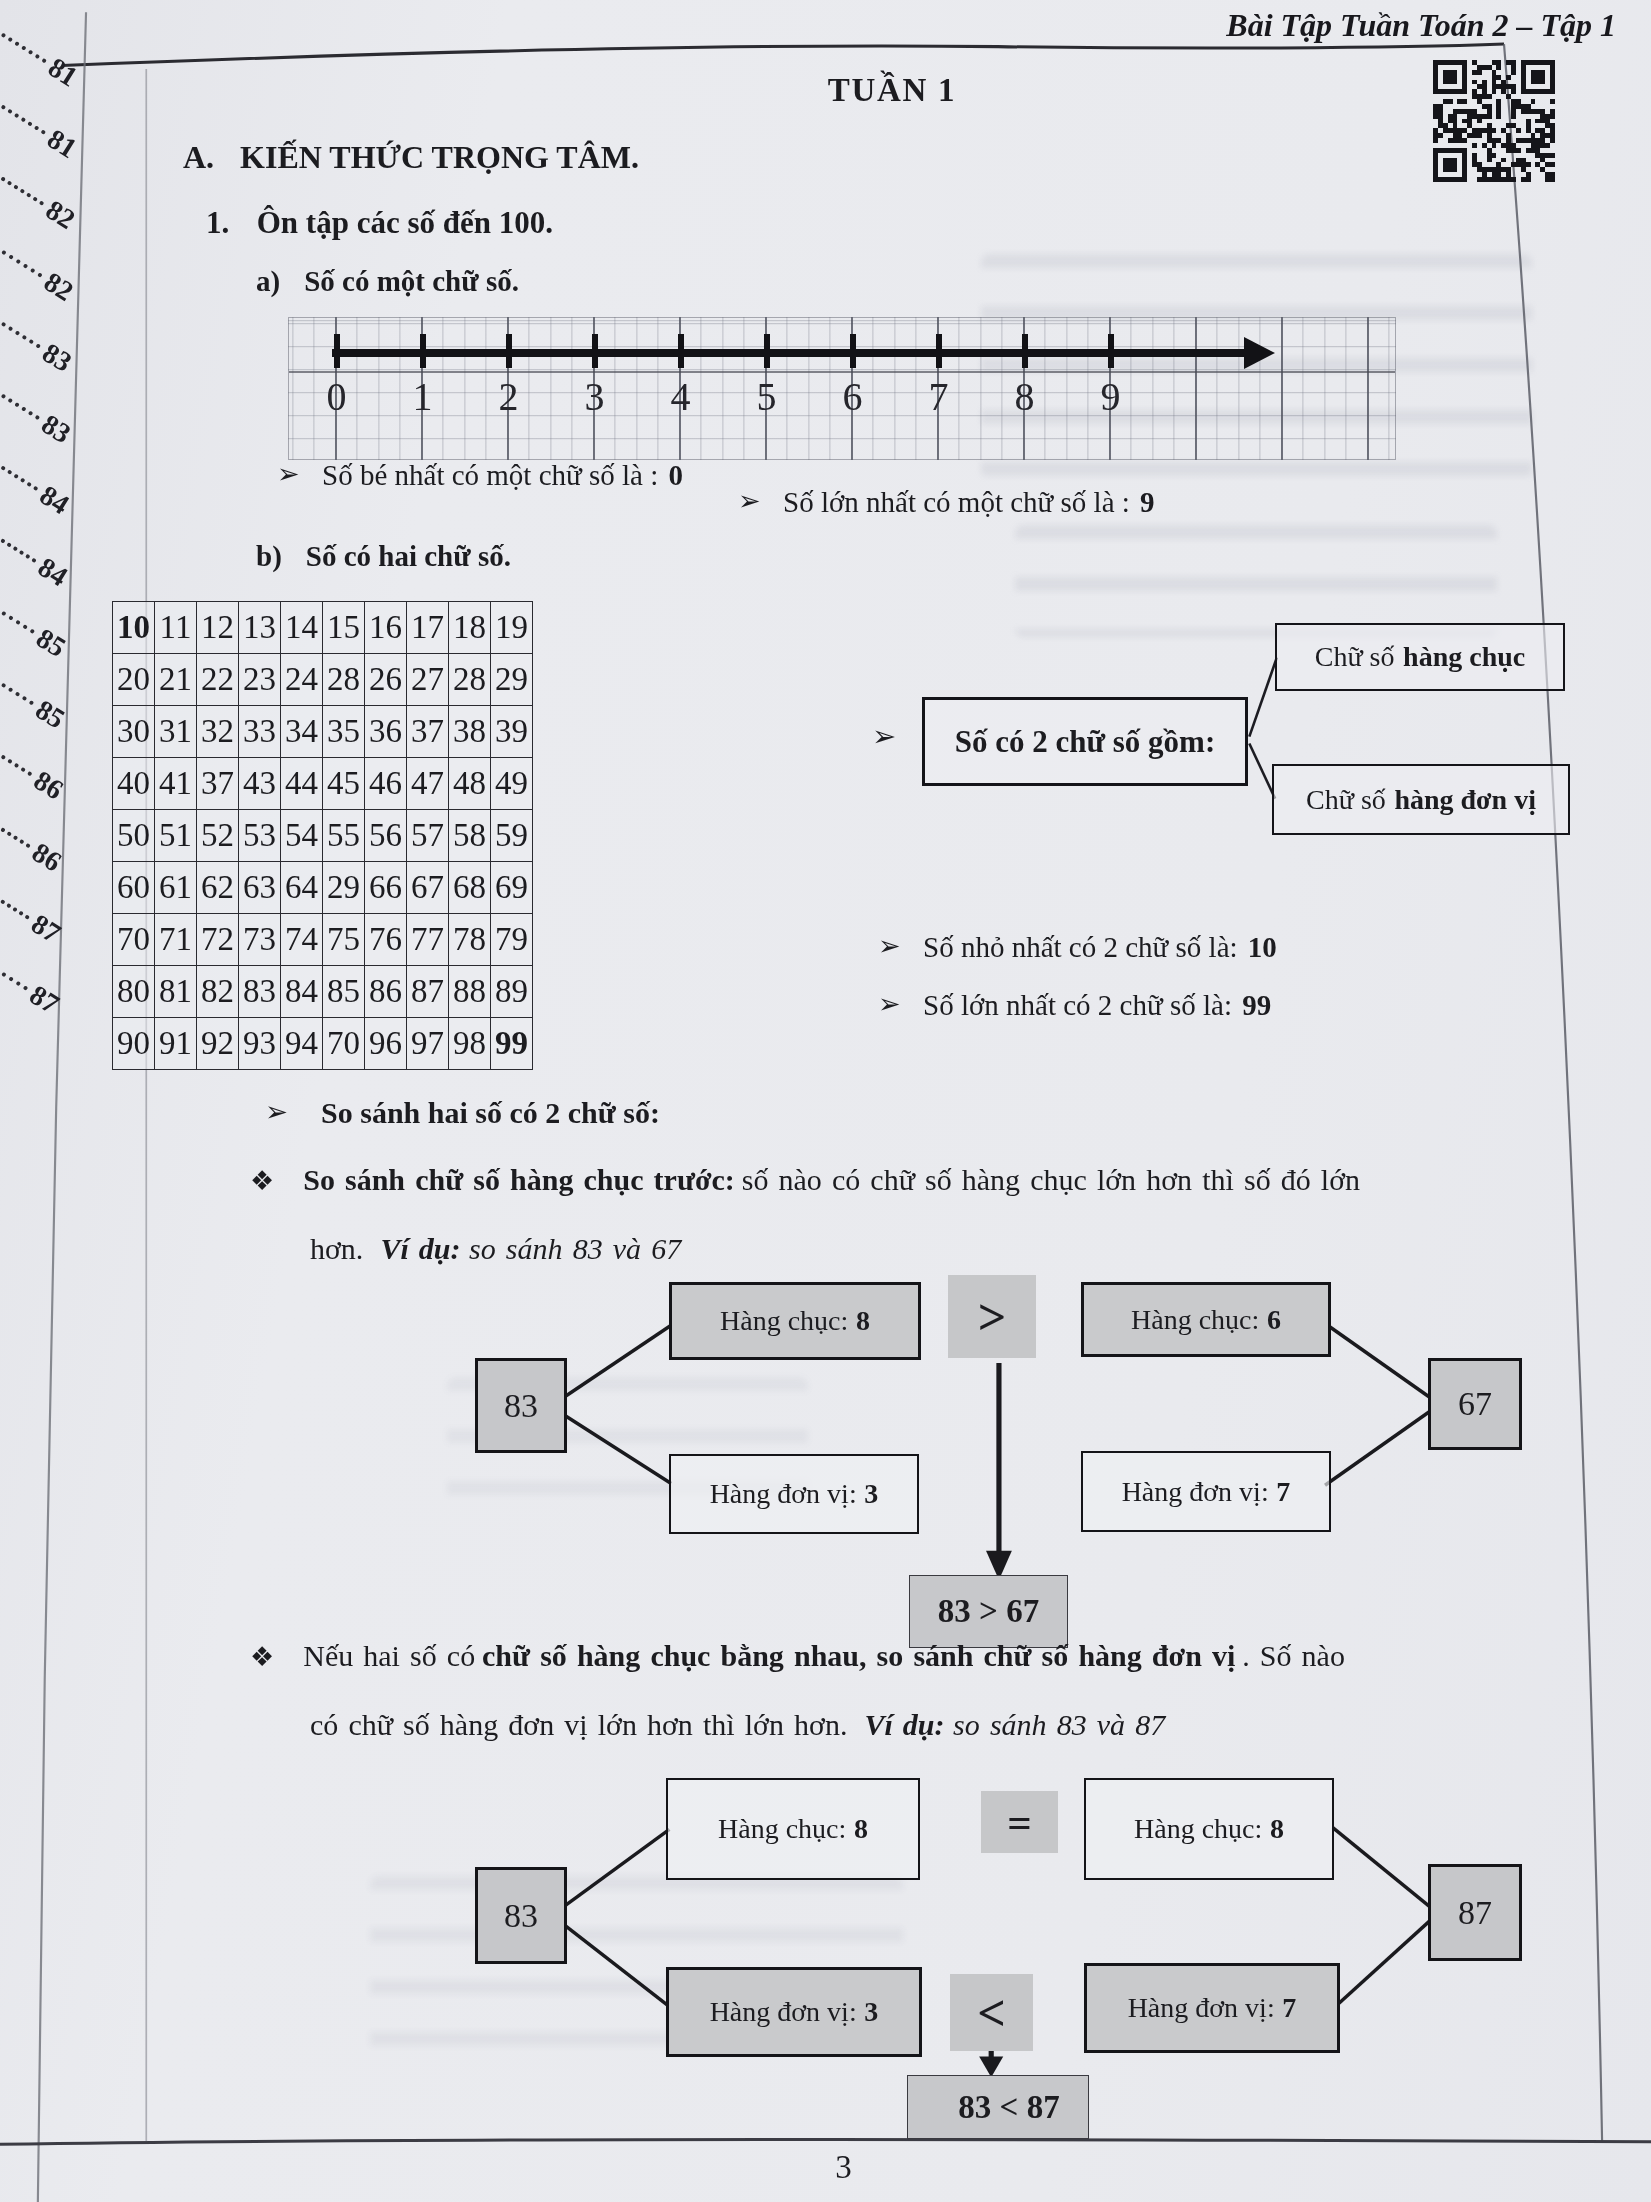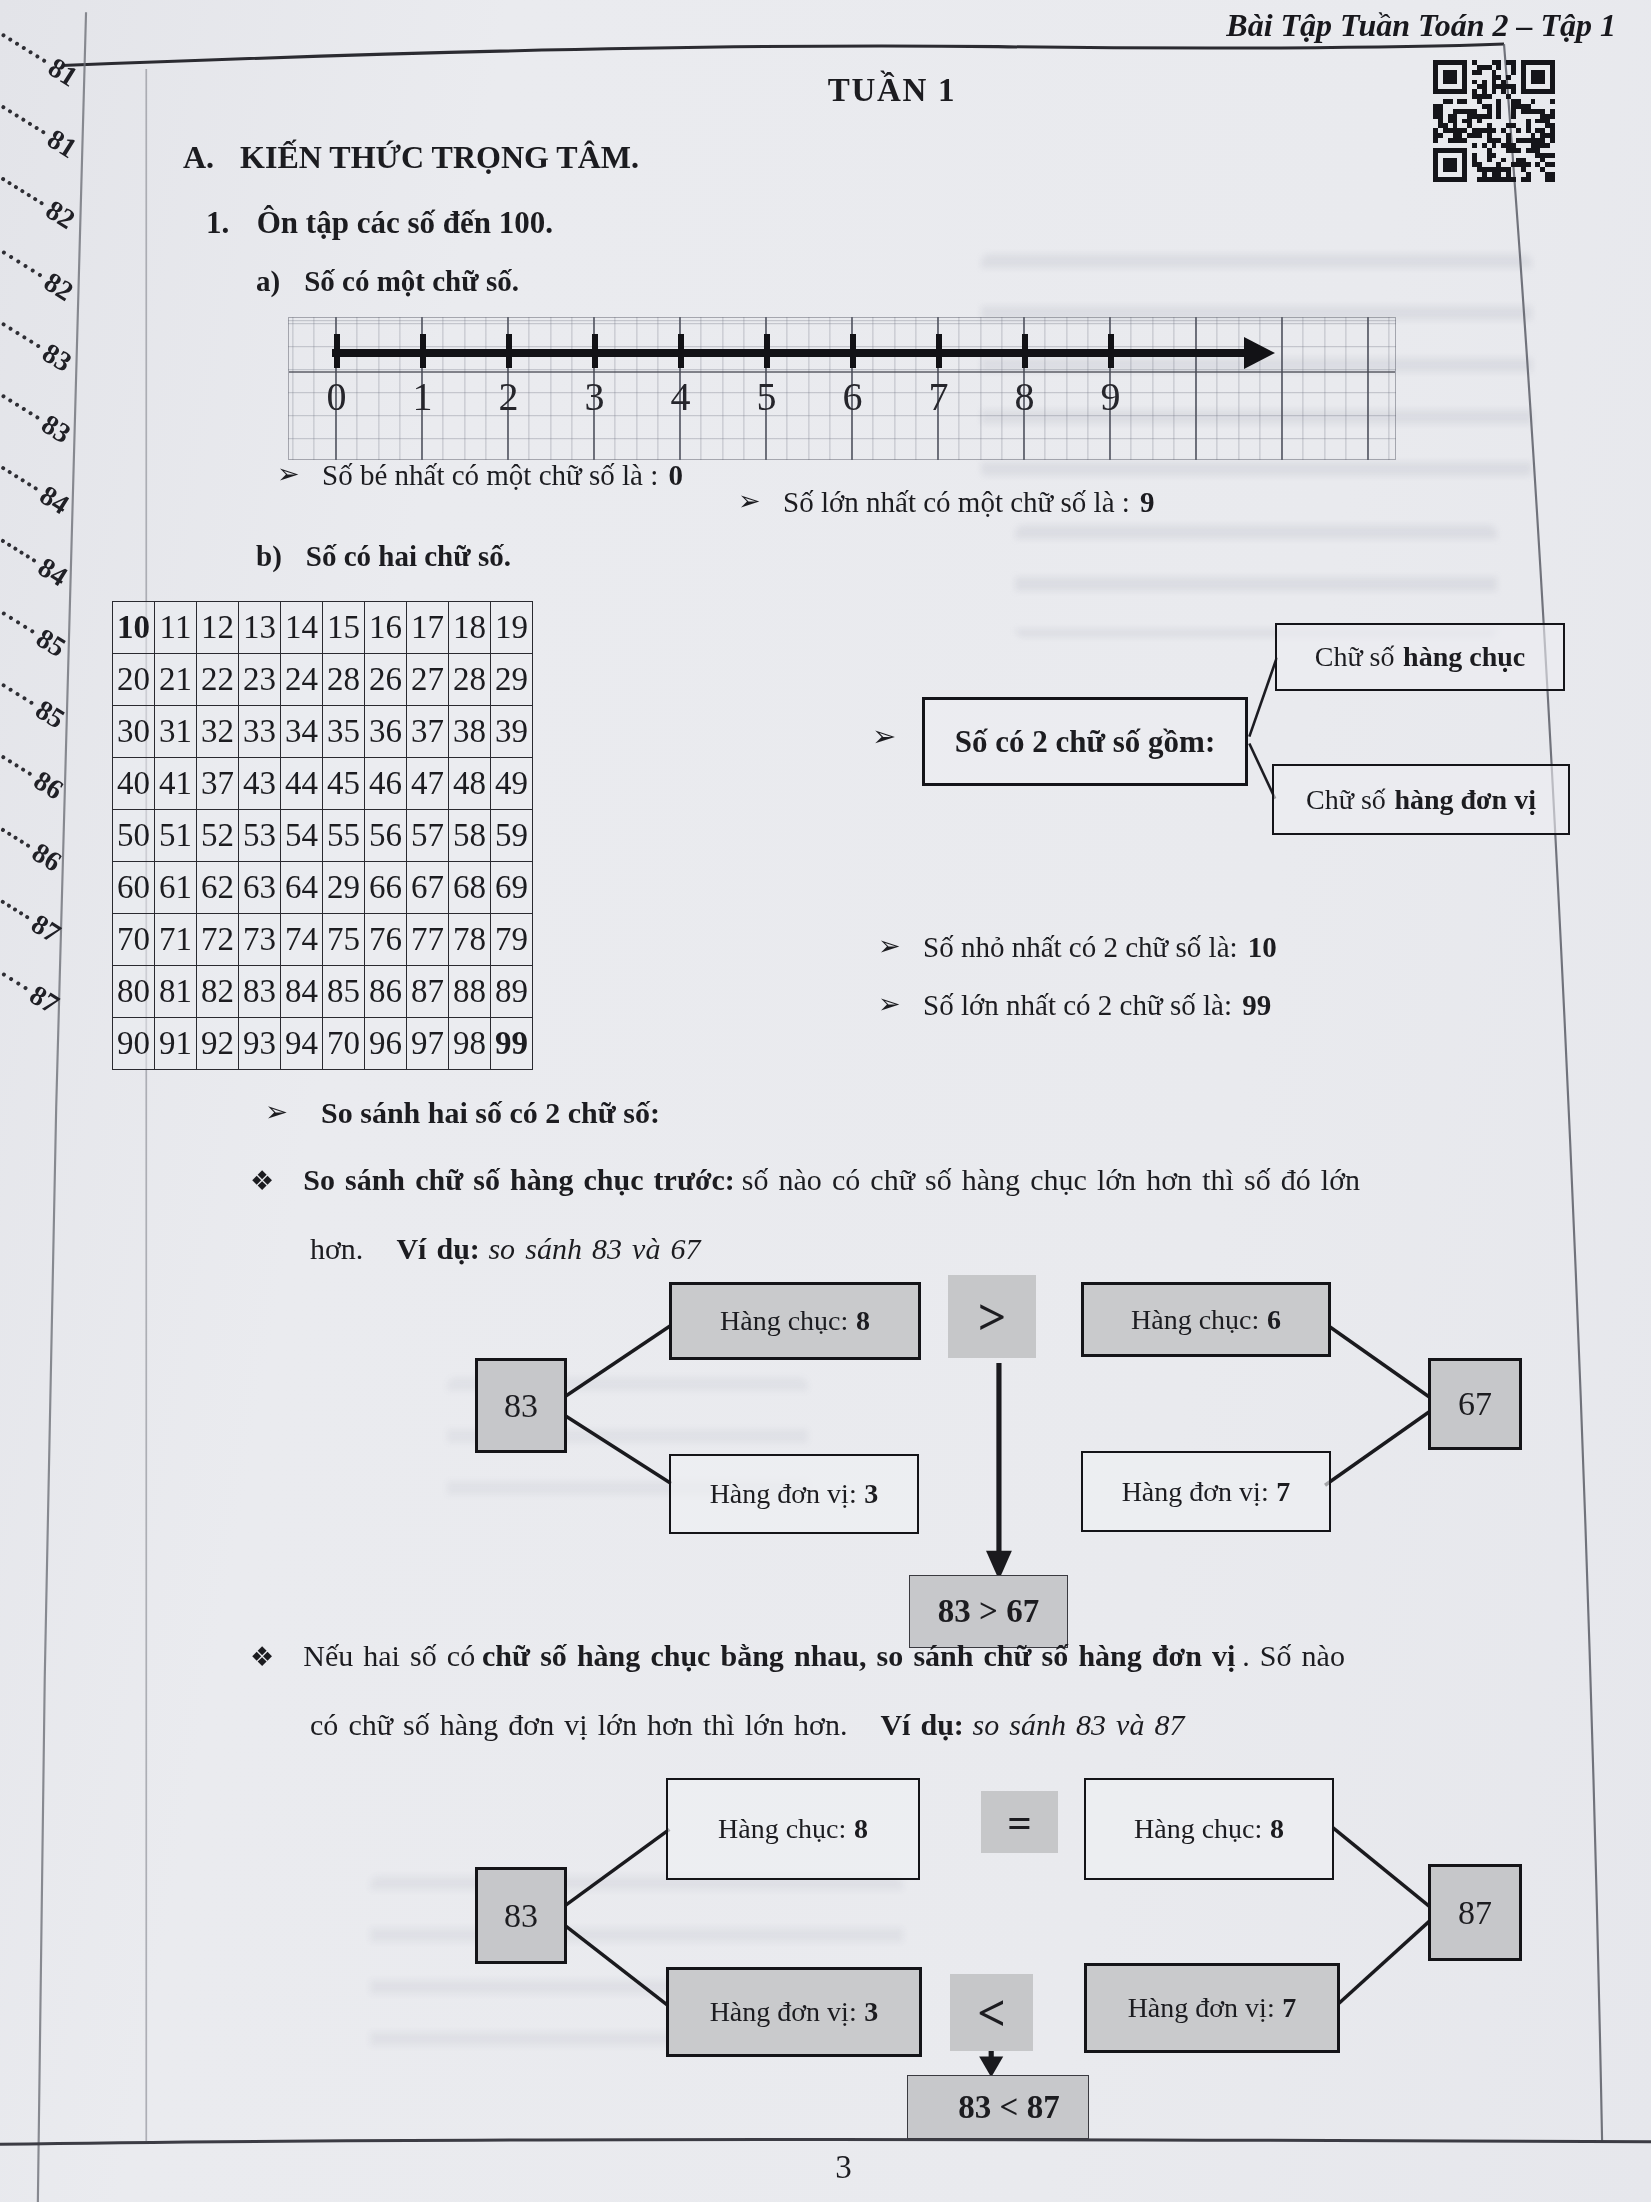--- a/index.html
+++ b/index.html
@@ -66,21 +66,21 @@
   .box-donvi{left:1272px;top:764px;width:294px;height:67px;border:2.6px solid #141419;font-size:28px;background:rgba(236,237,241,.6);}
   .box-chuc b,.box-donvi b{margin-left:8.6px;}
 
   
   .cmp-head{position:absolute;left:265px;top:1096px;font-size:30px;}
   .cmp-head .bul{font-size:27.5px;margin-right:33px;position:relative;top:-1.7px;}
   .rule{position:absolute;font-size:30px;white-space:nowrap;word-spacing:2.6px;}
   .rule .bul2{font-size:27px;margin-right:29px;}
   .rule b{margin-right:6.9px;}
   .rule .pre{margin-right:6.9px;}
-  .rule .exlab{font-weight:bold;margin-left:33px;margin-right:8.6px;}
+  .rule .exlab{font-style:italic;font-weight:bold;margin-left:17px;margin-right:8.6px;}
   .rule i{font-weight:normal;}
   .rule1-l1{left:250px;top:1163px;}
   .rule1-l2{left:310px;top:1232px;}
   .rule2-l1{left:250px;top:1639px;}
   .rule2-l2{left:310px;top:1708px;}
 
   
   .nbox{position:absolute;display:flex;align-items:center;justify-content:center;
     background:#c6c7ca;border:3.4px solid #141418;font-size:34px;}
   .lbox{position:absolute;display:flex;align-items:center;justify-content:center;

